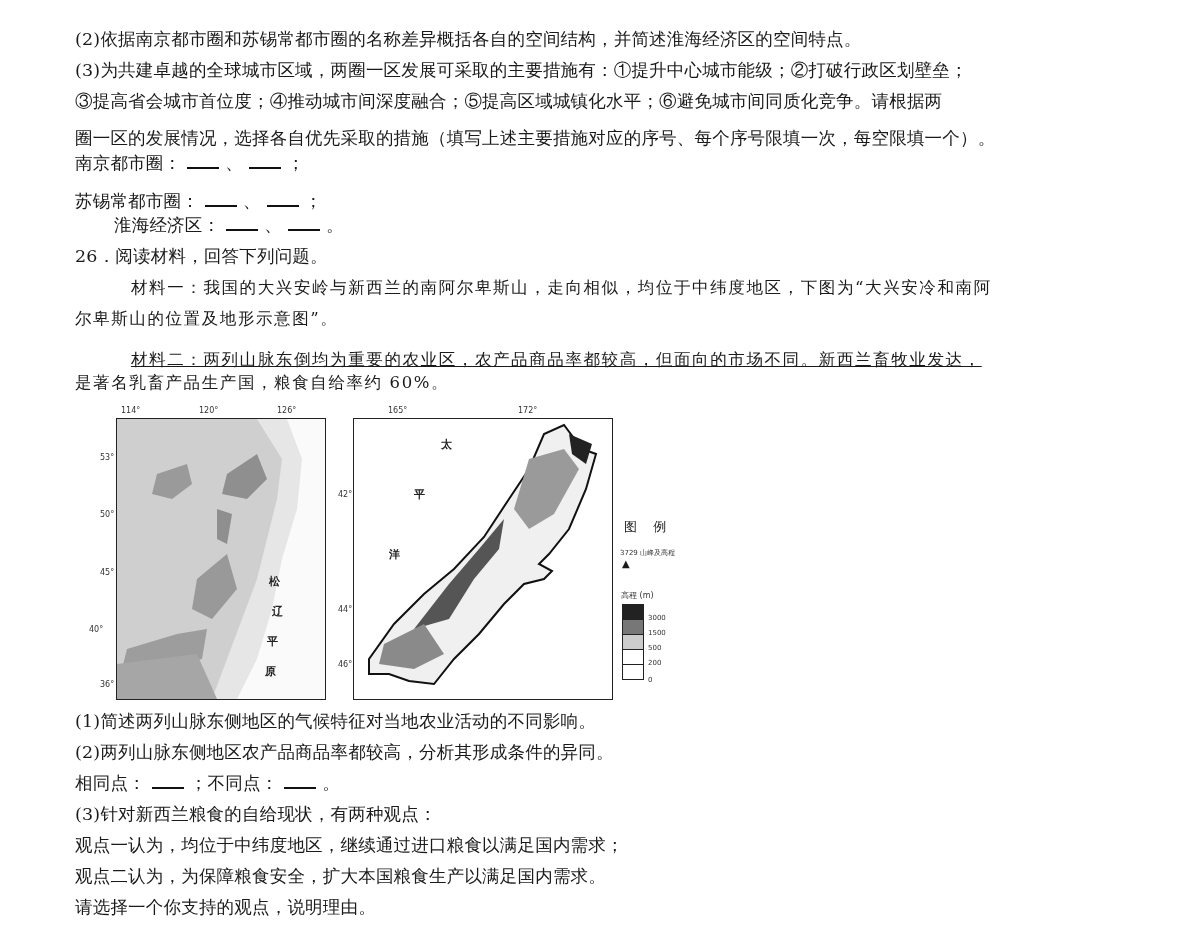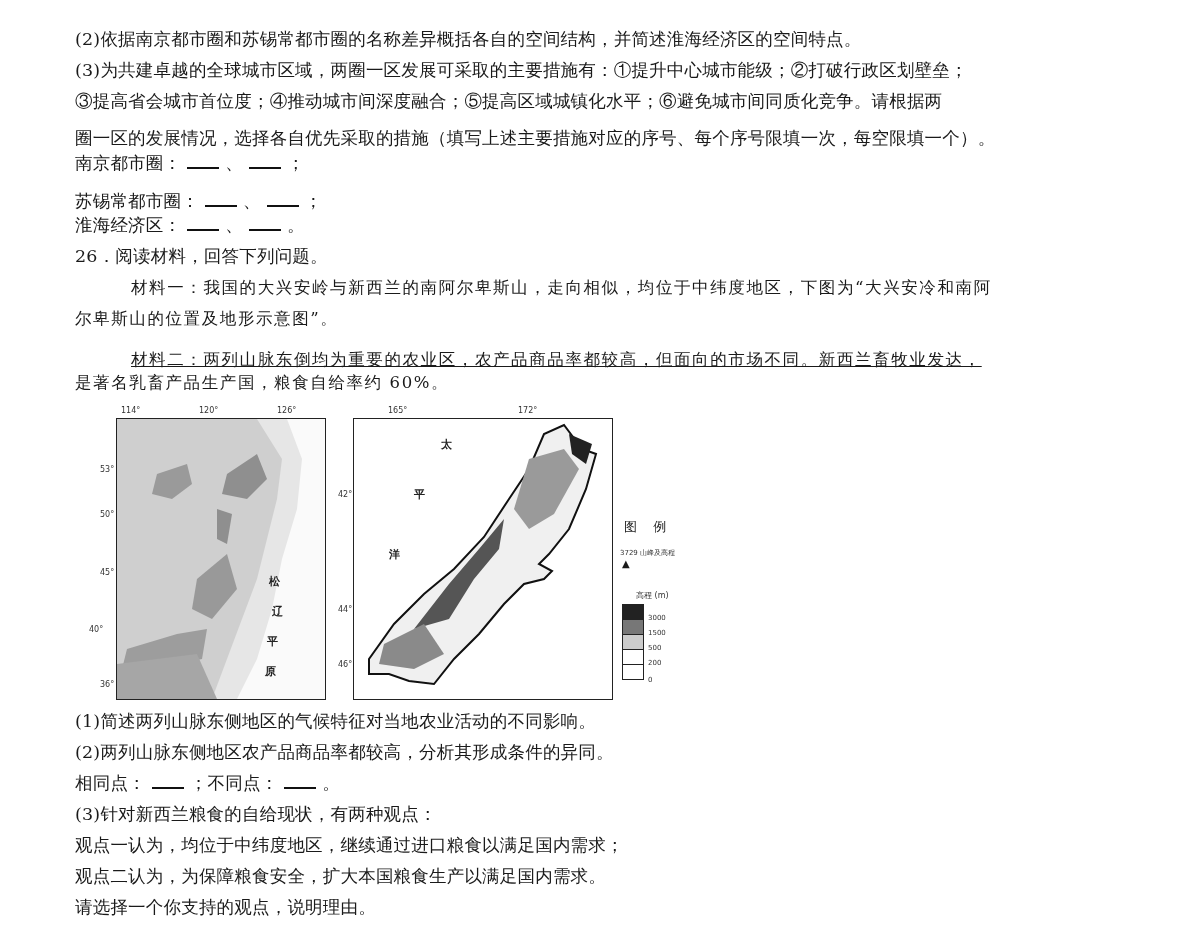--- a/index.html
+++ b/index.html
@@ -35,34 +35,34 @@
 <div class="line" style="top:58px;">(3)为共建卓越的全球城市区域，两圈一区发展可采取的主要措施有：①提升中心城市能级；②打破行政区划壁垒；</div>
 <div class="line" style="top:89px;">③提高省会城市首位度；④推动城市间深度融合；⑤提高区域城镇化水平；⑥避免城市间同质化竞争。请根据两</div>
 <div class="line" style="top:120px;margin-top:6px;">圈一区的发展情况，选择各自优先采取的措施（填写上述主要措施对应的序号、每个序号限填一次，每空限填一个）。</div>
 
 <div class="line" style="top:151px;">
   <span>南京都市圈：</span><span class="blank"></span><span>、</span><span class="blank"></span><span>；</span>
 </div>
 <div class="line" style="top:182px;margin-top:7px;">
   <span>苏锡常都市圈：</span><span class="blank"></span><span>、</span><span class="blank"></span><span>；</span>
 </div>
-<div class="line" style="top:213px;">
+<div class="line" style="top:213px;margin-left:39px;">
   <span>淮海经济区：</span><span class="blank"></span><span>、</span><span class="blank"></span><span>。</span>
 </div>
 
 <div class="line" style="top:244px;">26．阅读材料，回答下列问题。</div>
 <div class="line indent mat" style="top:276px;">材料一：我国的大兴安岭与新西兰的南阿尔卑斯山，走向相似，均位于中纬度地区，下图为“大兴安冷和南阿</div>
 <div class="line mat" style="top:307px;">尔卑斯山的位置及地形示意图”。</div>
 <div class="line indent mat" style="top:348px;text-decoration:underline;">材料二：两列山脉东倒均为重要的农业区，农产品商品率都较高，但面向的市场不同。新西兰畜牧业发达，</div>
 <div class="line mat" style="top:371px;">是著名乳畜产品生产国，粮食自给率约 60%。</div>
 
 <span class="tick-label" style="left:121px;top:406px;">114°</span>
 <span class="tick-label" style="left:199px;top:406px;">120°</span>
 <span class="tick-label" style="left:277px;top:406px;">126°</span>
-<span class="tick-label" style="left:100px;top:453px;margin-top:12px;">53°</span>
+<span class="tick-label" style="left:100px;top:453px;">53°</span>
 <span class="tick-label" style="left:100px;top:510px;">50°</span>
 <span class="tick-label" style="left:100px;top:568px;">45°</span>
 <span class="tick-label" style="left:89px;top:625px;">40°</span>
 <span class="tick-label" style="left:100px;top:680px;">36°</span>
 <div class="figure map1">
   <svg width="208" height="280">
     <path d="M140 0 L208 0 L208 280 L95 280 L110 240 L125 200 L140 160 L150 120 L160 80 L165 40 Z" fill="#e6e6e6"></path>
     <path d="M170 0 L208 0 L208 280 L120 280 L140 240 L155 190 L165 140 L180 90 L185 40 Z" fill="#fafafa"></path>
     <path d="M40 55 L70 45 L75 65 L55 80 L35 75 Z" fill="#9a9a9a"></path>
     <path d="M110 55 L140 35 L150 60 L130 80 L105 75 Z" fill="#8f8f8f"></path>
@@ -92,21 +92,21 @@
   </svg>
   <span class="map-char" style="left:87px;top:18px;">太</span>
   <span class="map-char" style="left:60px;top:68px;">平</span>
   <span class="map-char" style="left:35px;top:128px;">洋</span>
 </div>
 
 <div class="legend">
   <span class="legend-title">图 例</span>
   <span style="position:absolute;left:6px;top:40px;font-size:10px;">▲</span>
   <span class="legend-lbl" style="left:4px;top:30px;width:90px;">3729 山峰及高程</span>
-  <span class="legend-lbl" style="left:20px;top:72px;font-size:8px;">高程 (m)</span>
+  <span class="legend-lbl" style="left:5px;top:72px;font-size:8px;">高程 (m)</span>
   <div class="legend-sw" style="top:86px;background:#222;"></div>
   <div class="legend-sw" style="top:101px;background:#777;"></div>
   <div class="legend-sw" style="top:116px;background:#ccc;"></div>
   <div class="legend-sw" style="top:131px;background:#fff;"></div>
   <div class="legend-sw" style="top:146px;background:#fff;"></div>
   <span class="legend-lbl" style="top:96px;">3000</span>
   <span class="legend-lbl" style="top:111px;">1500</span>
   <span class="legend-lbl" style="top:126px;">500</span>
   <span class="legend-lbl" style="top:141px;">200</span>
   <span class="legend-lbl" style="top:158px;">0</span>

